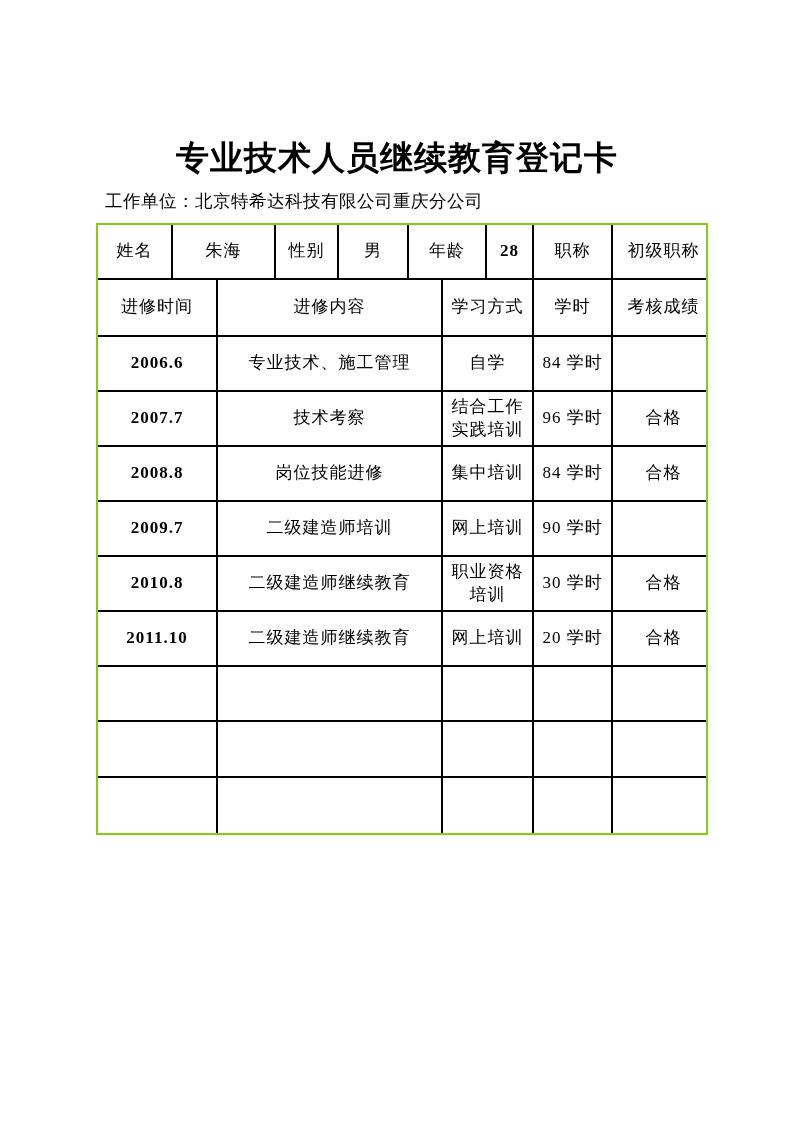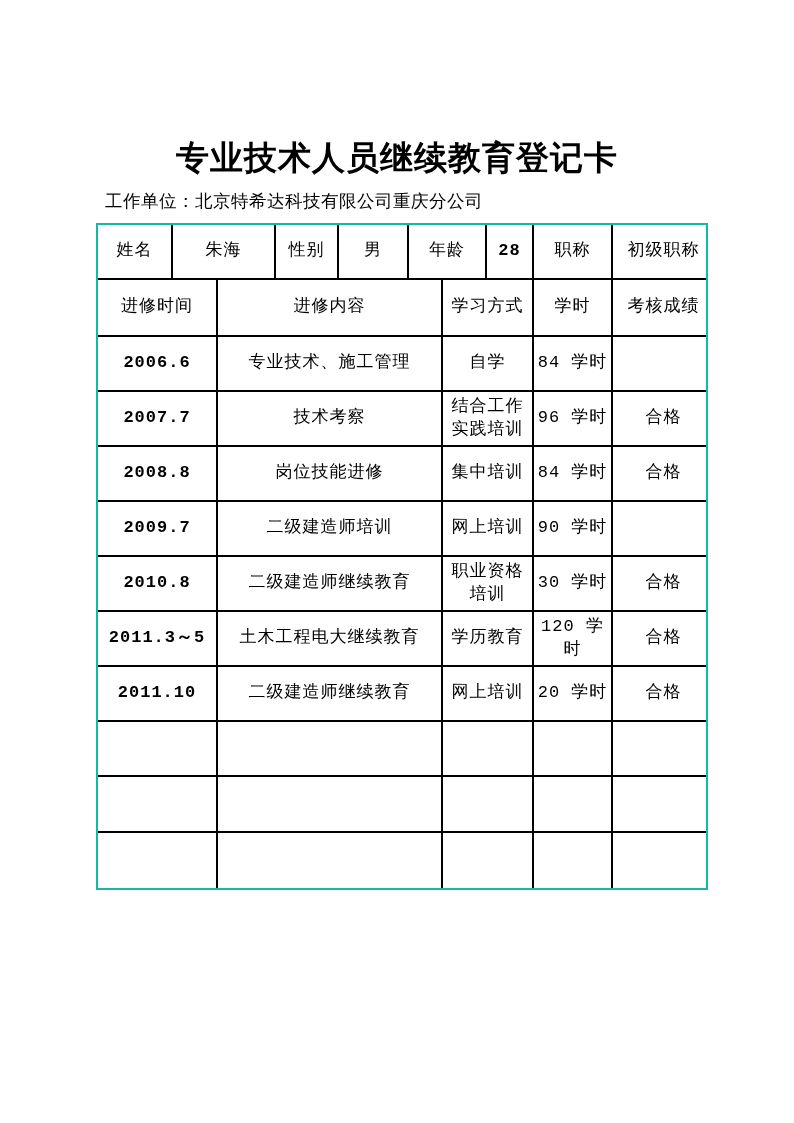--- a/index.html
+++ b/index.html
@@ -1,41 +1,41 @@
 <!DOCTYPE html>
 <html><head>
 <meta charset="utf-8">
 <style>
   html,body { margin:0; padding:0; background:#ffffff; }
   .page {
     position:relative;
     width:794px; height:1123px;
     background:#ffffff;
     color:#000;
-    font-family:Liberation Mono, monospace;
+    font-family:Liberation Serif, serif;
     overflow:hidden;
   }
   .doc-title {
     position:absolute; top:136px; left:0; width:100%;
     margin:0;
     text-align:center;
     font-size:33px; font-weight:bold;
     letter-spacing:1px;
   }
   .work-unit {
     position:absolute; top:189px; left:105px;
     font-size:17.5px; letter-spacing:0.5px;
     white-space:nowrap;
     text-align:center;
   }
   .table-wrap {
     position:absolute; left:96px; top:223px;
     width:612px;
     box-sizing:border-box;
-    border:2px solid #14b8a6;
+    border:2px solid #84cc16;
     background:#fff;
   }
   table.t {
     width:608px;
     border-collapse:collapse;
     table-layout:fixed;
   }
   table.t td {
     border-right:2px solid #000;
     border-bottom:2px solid #000;
@@ -142,28 +142,20 @@
       </tr>
       <tr class="r-data">
         <td class="bold">2010.8</td>
         <td>二级建造师继续教育</td>
         <td>职业资格
 培训</td>
         <td>30 学时</td>
         <td>合格</td>
       </tr>
       <tr class="r-data">
-        <td class="bold">2011.3～5</td>
-        <td>土木工程电大继续教育</td>
-        <td>学历教育</td>
-        <td>120 学
-时</td>
-        <td>合格</td>
-      </tr>
-      <tr class="r-data">
         <td class="bold">2011.10</td>
         <td>二级建造师继续教育</td>
         <td>网上培训</td>
         <td>20 学时</td>
         <td>合格</td>
       </tr>
 
       <tr class="r-empty">
         <td></td>
         <td></td>

